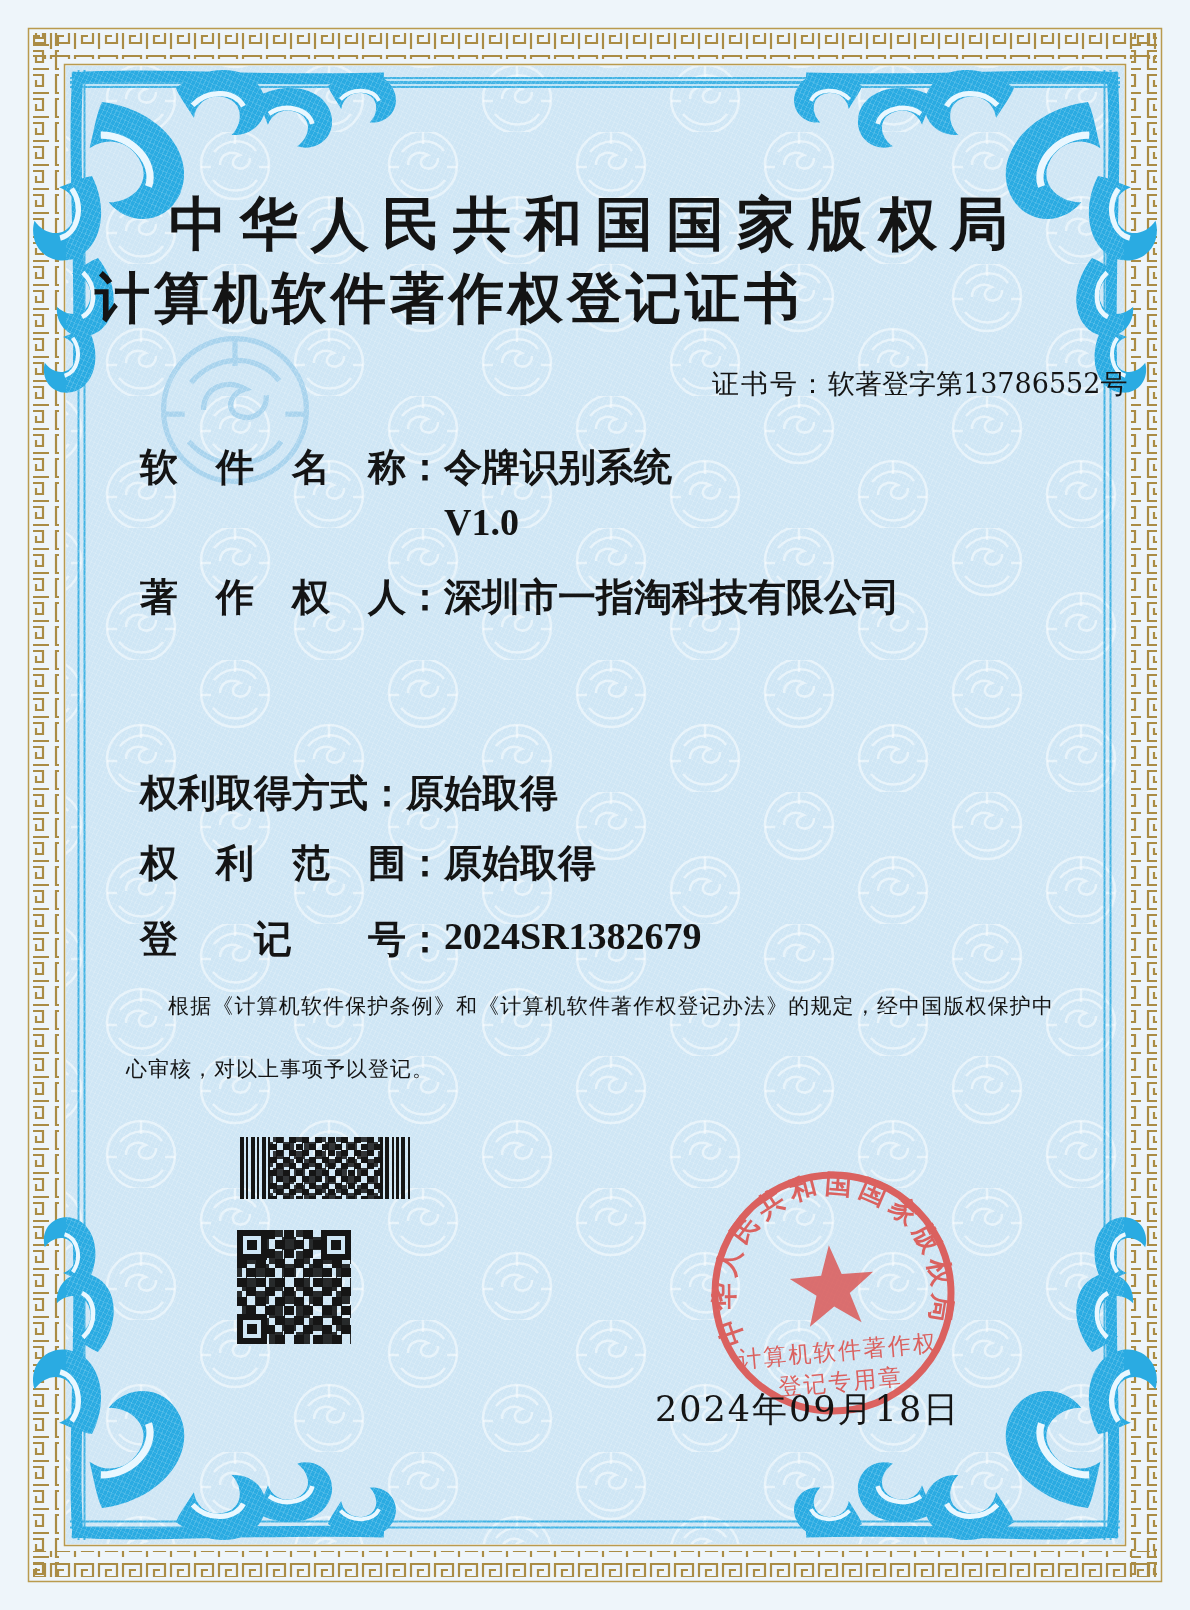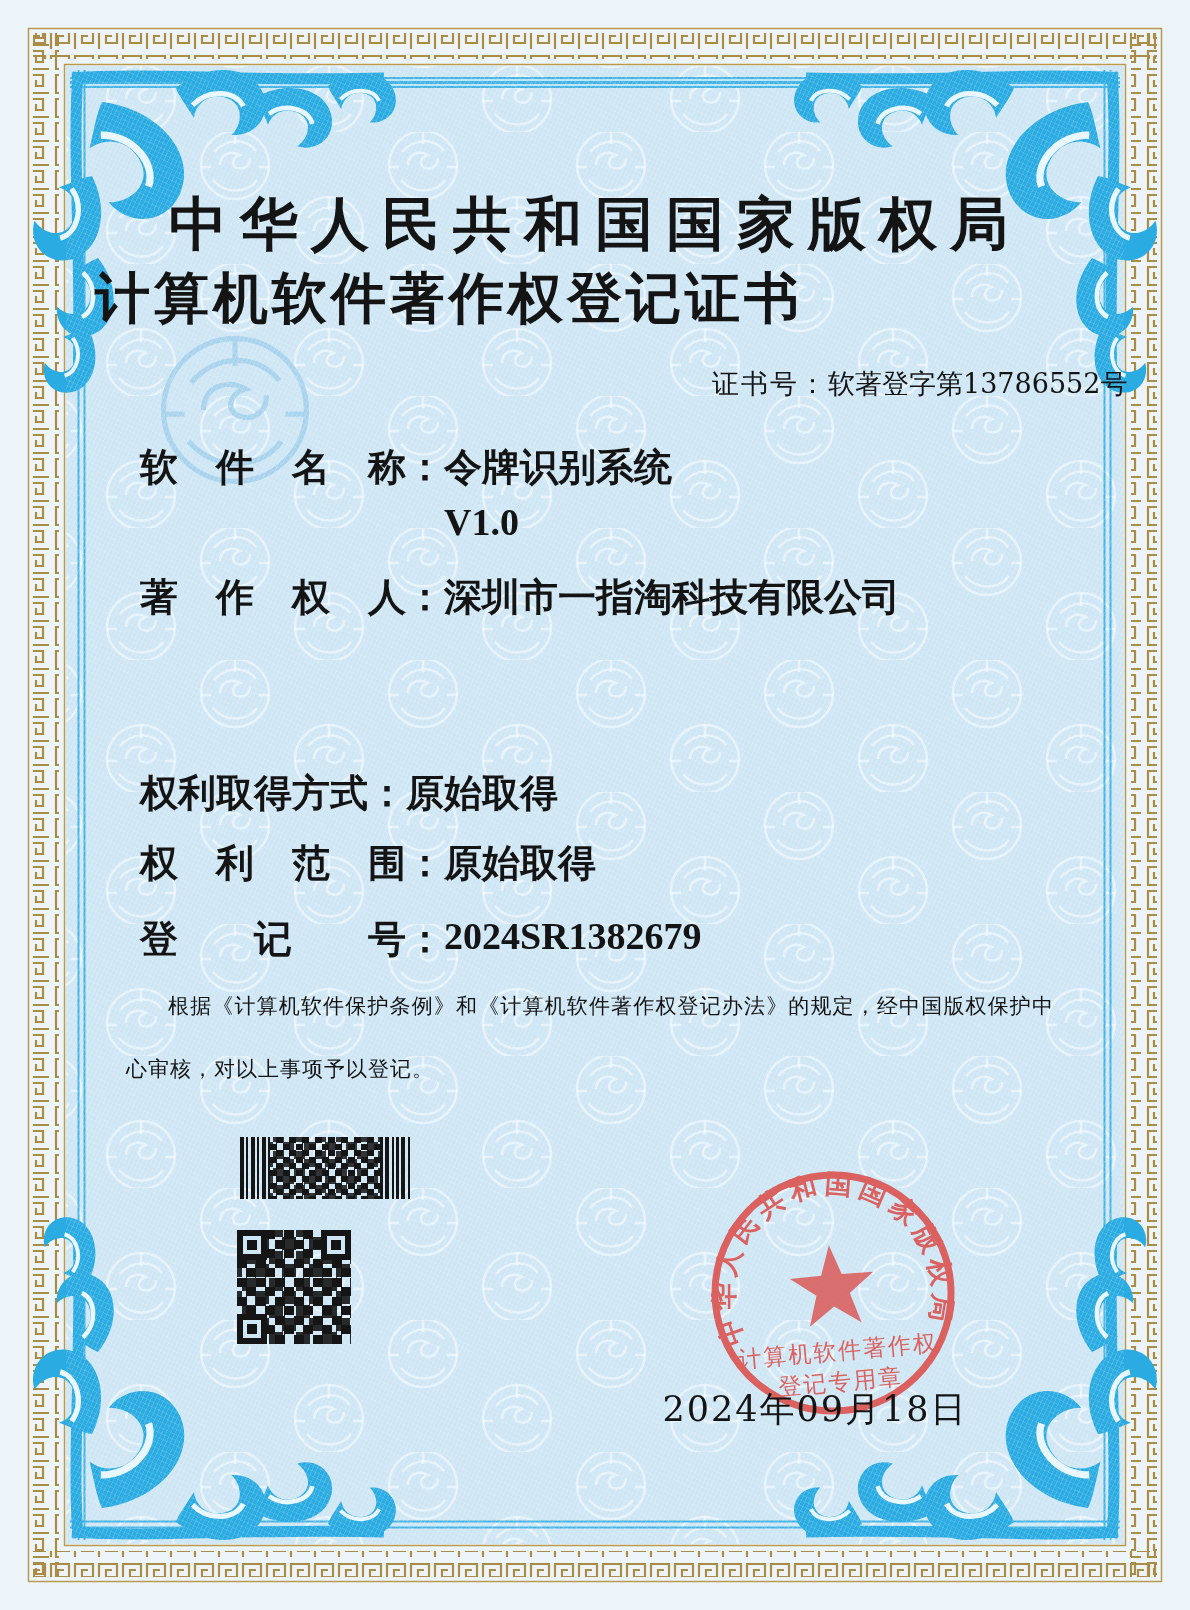--- a/index.html
+++ b/index.html
@@ -16,21 +16,21 @@
           letter-spacing:4px;white-space:nowrap;}
   .certno{top:366px;left:712px;font-size:27px;white-space:nowrap;}
   .certno .lbl{letter-spacing:2px;}
   .row{left:140px;font-size:38px;font-weight:700;white-space:nowrap;
        font-family:Liberation Serif, serif;}
   .row .lbl{display:inline-block;min-width:242px;vertical-align:top;}
   .row .val{display:inline-block;vertical-align:top;}
   .val2{margin-top:7px;}
   .statement{top:975px;left:126px;width:928px;font-size:21px;line-height:63px;
              text-indent:2em;letter-spacing:1px;text-align:justify;}
-  .datebox{top:1386px;left:655px;width:320px;text-align:center;font-size:35px;letter-spacing:2px;}
+  .datebox{top:1386px;left:655px;width:320px;font-size:35px;letter-spacing:2px;}
   
   .barcode{top:1137px;left:240px;width:172px;height:62px;display:flex;}
   .bc-left{width:30px;height:100%;
     background:repeating-linear-gradient(90deg,#151515 0 4px,rgba(0,0,0,0) 4px 6px,#151515 6px 8px,rgba(0,0,0,0) 8px 11px);}
   .bc-mid{flex:1;height:100%;
     background:repeating-conic-gradient(#151515 0% 25%,rgba(0,0,0,0) 0% 50%) 0 0/13px 13px,
                repeating-conic-gradient(rgba(21,21,21,.85) 0% 25%,rgba(0,0,0,0) 0% 50%) 3px 5px/21px 17px;}
   .bc-right{width:32px;height:100%;
     background:repeating-linear-gradient(90deg,#151515 0 3px,rgba(0,0,0,0) 3px 5px,#151515 5px 9px,rgba(0,0,0,0) 9px 12px,#151515 12px 14px,rgba(0,0,0,0) 14px 16px);}
   

